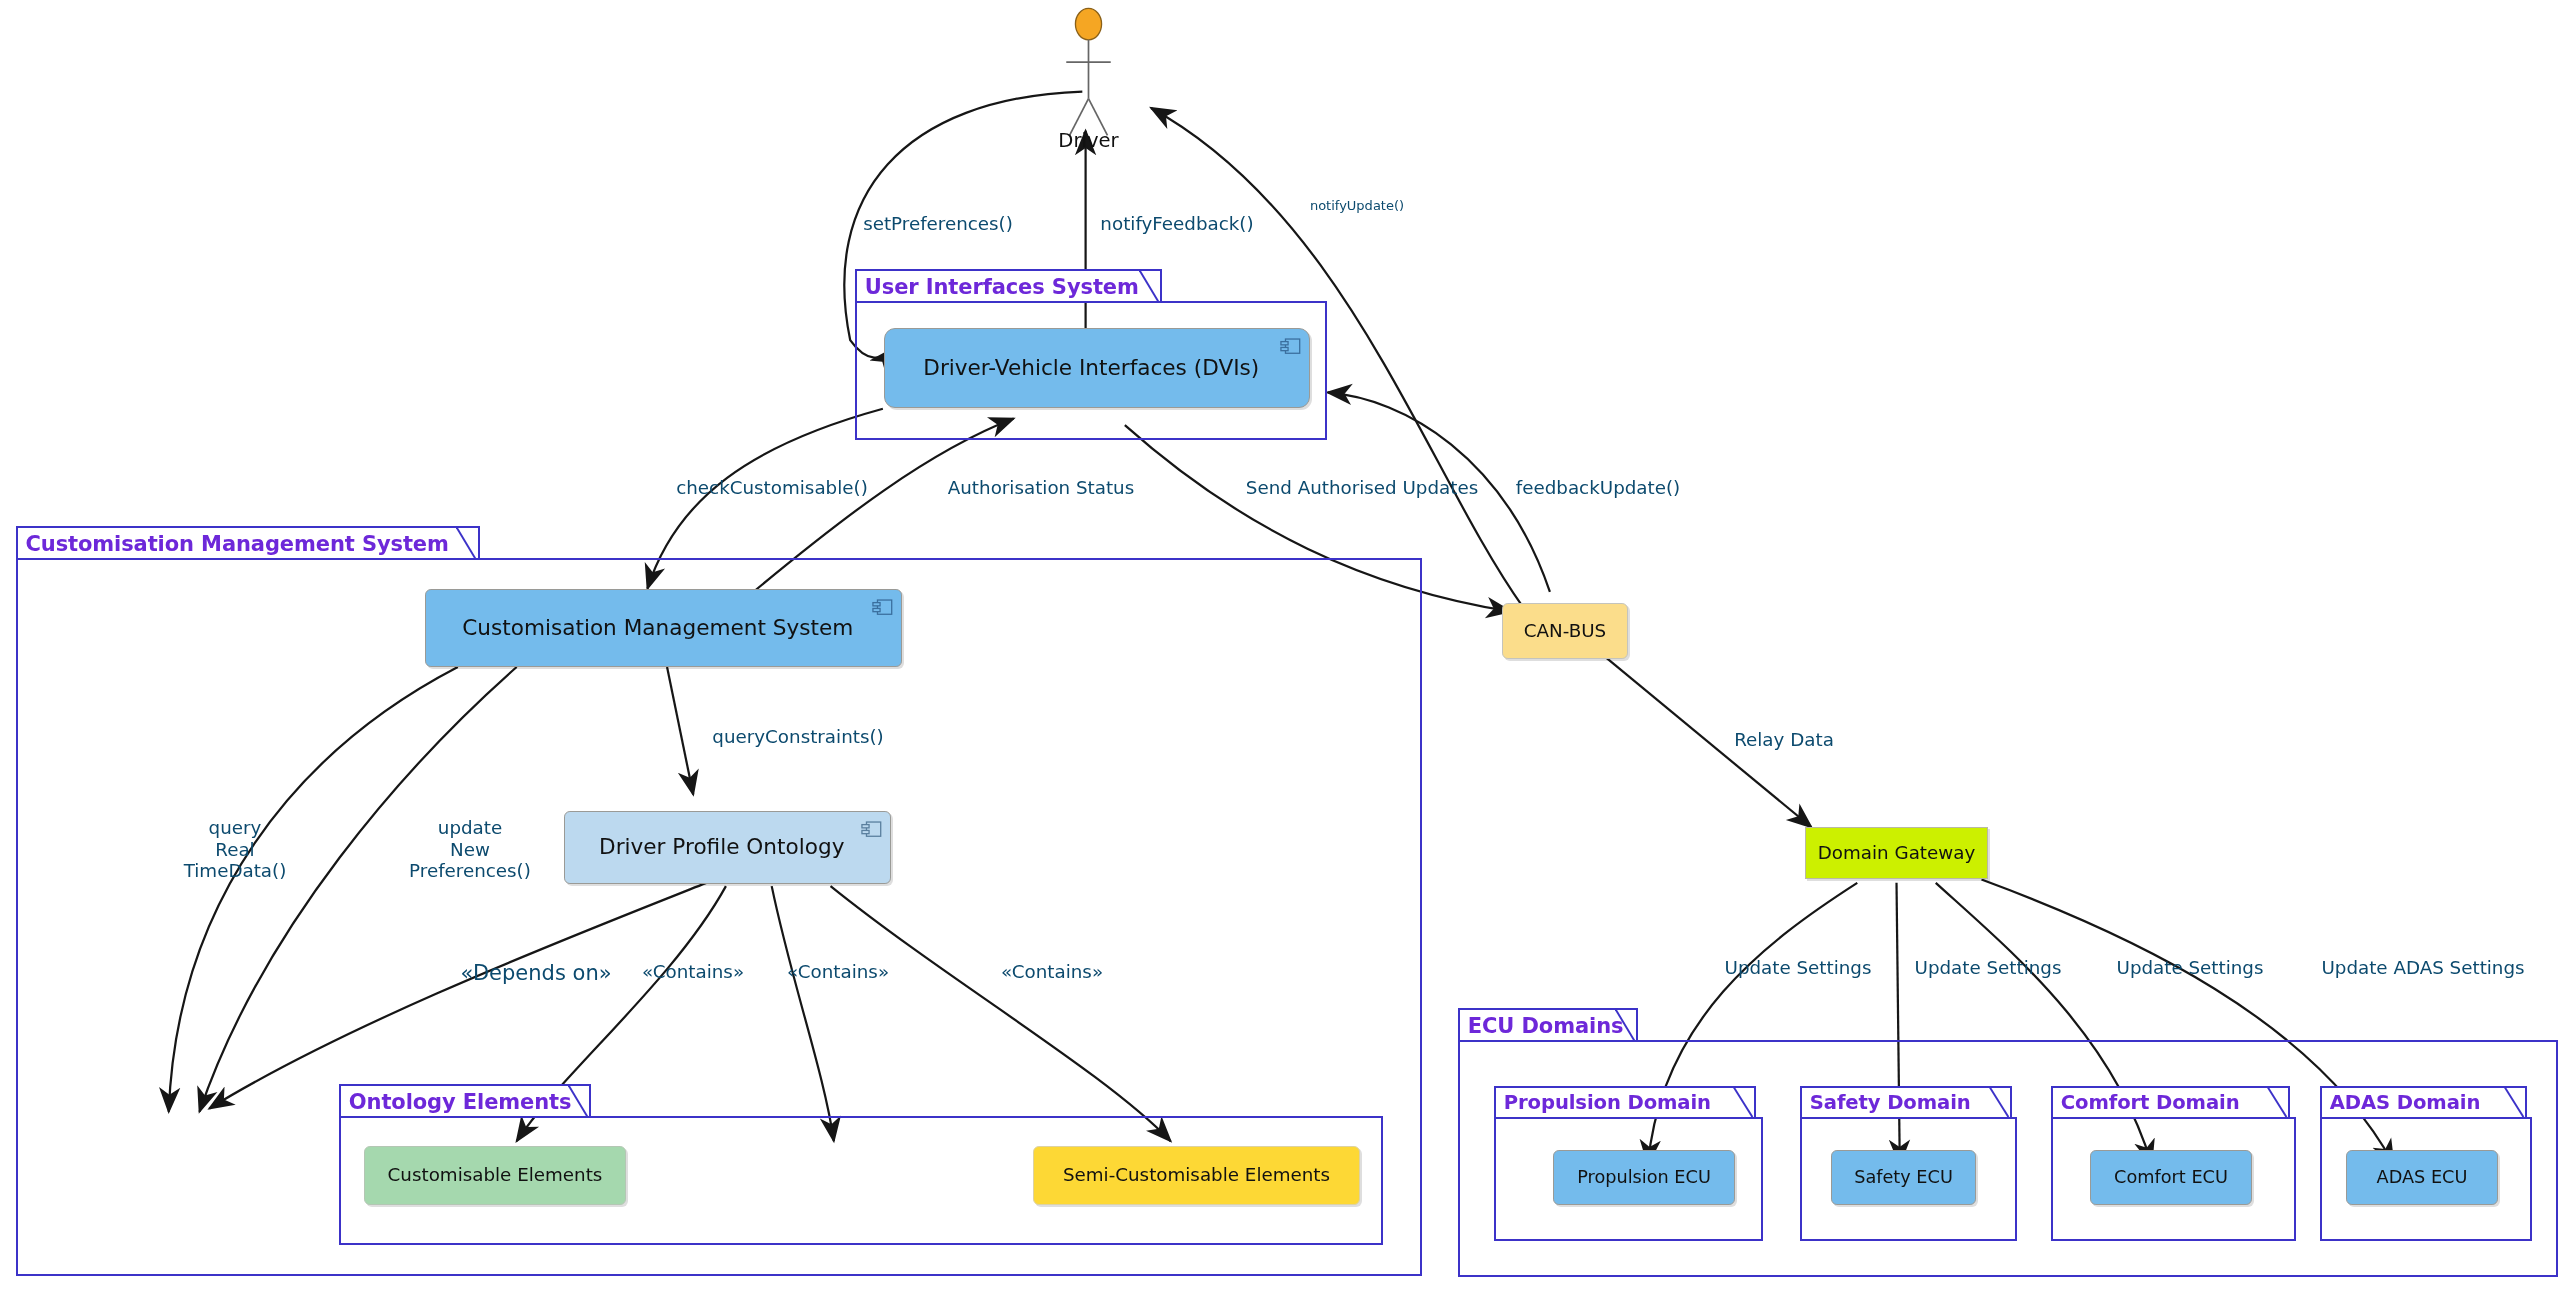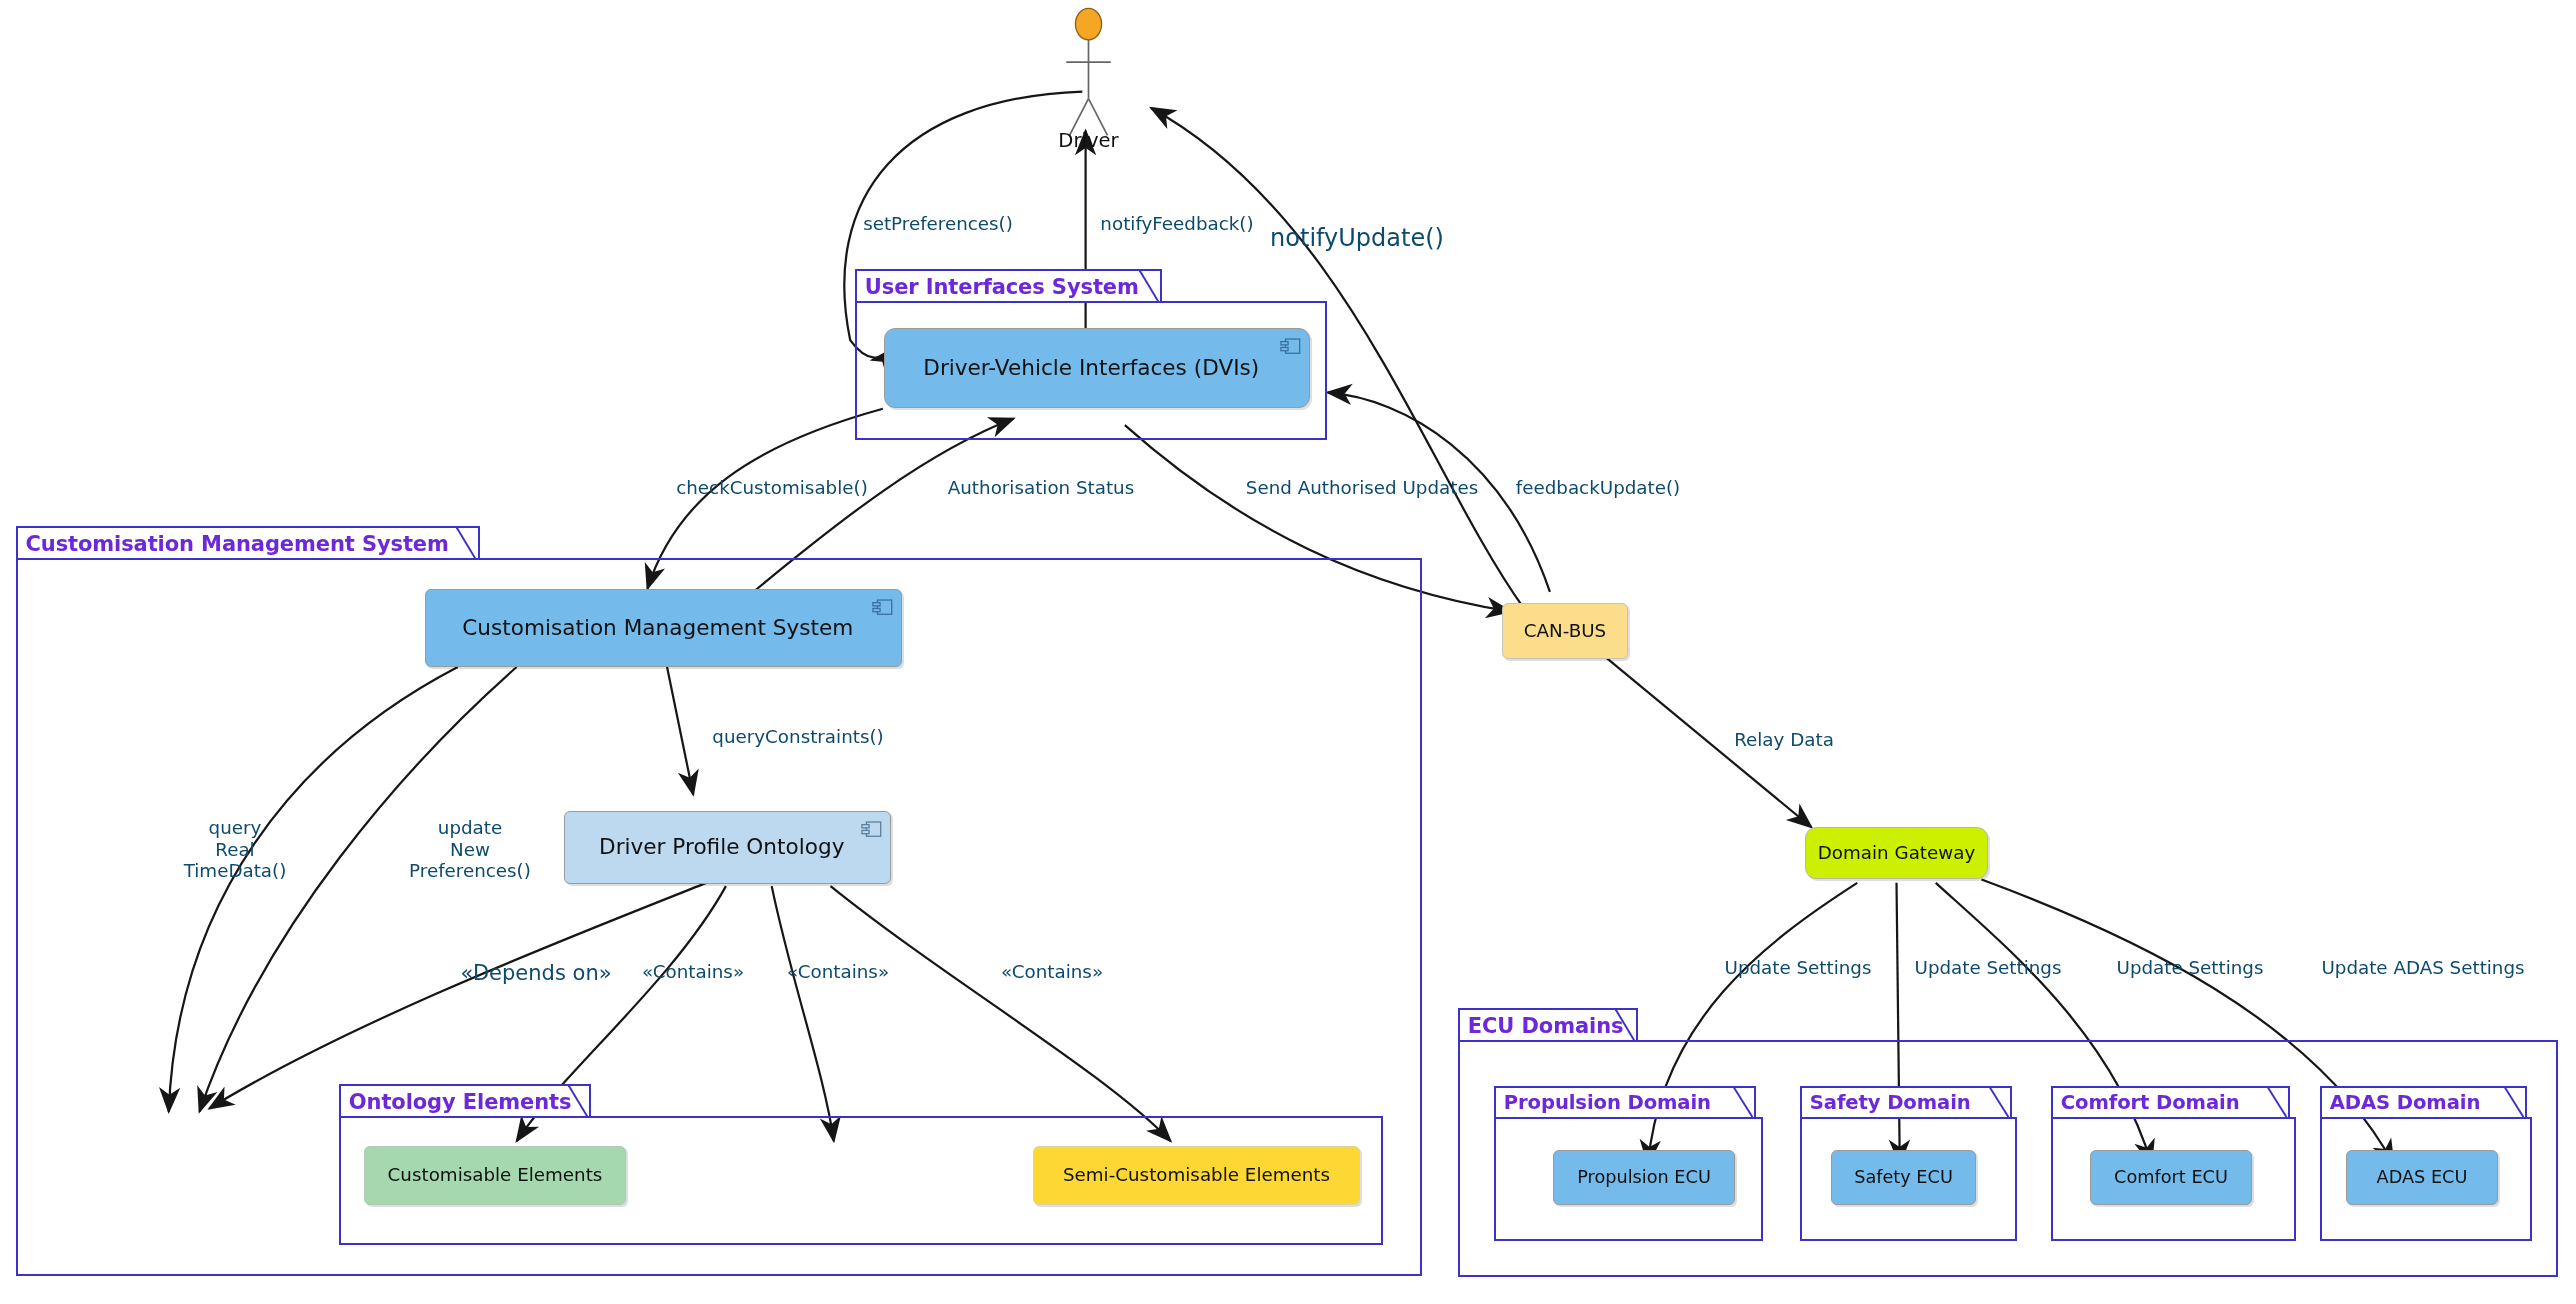--- a/index.html
+++ b/index.html
@@ -22,21 +22,21 @@
   .comp .label{padding:0 22px 0 10.5px;line-height:1.12;}
   .comp-icon{position:absolute;right:7.8px;top:7.8px;width:22px;height:18.3px;}
 
   .c-blue{background:#74bbec;}
   .c-lightblue{background:#bcd9ef;}
   .c-orange{background:#fbc97f;border-color:#b99143;}
   .c-canbus{background:#fbdd8b;border-color:#c4c4bd;}
   .c-green{background:#a5d8ae;border-color:#b4c6b4;}
   .c-red{background:#ef5350;border-color:#d8c3bf;}
   .c-yellow{background:#fdd835;border-color:#ddd2a2;}
-  .c-lime{background:#ccf000;border-color:#b9b9a3;border-radius:11px;}
+  .c-lime{background:#ccf000;border-color:#b9b9a3;border-radius:0;}
 
   
   .actor{position:absolute;}
   .actor-name{position:absolute;text-align:center;white-space:nowrap;color:#111;}
 
   
   .elabel{position:absolute;color:#0c4a6e;white-space:pre;line-height:1.18;}
   .elabel.ctr{transform:translateX(-50%);text-align:center;}
 </style>
 </head>
@@ -98,21 +98,21 @@
       <line x1="65" y1="50" x2="65" y2="140" stroke="#666" stroke-width="2.6"></line>
       <line x1="31" y1="84" x2="99" y2="84" stroke="#666" stroke-width="2.6"></line>
       <line x1="65" y1="140" x2="36" y2="196" stroke="#666" stroke-width="2.6"></line>
       <line x1="65" y1="140" x2="94" y2="196" stroke="#666" stroke-width="2.6"></line>
     </svg>
   </div>
   <div class="actor-name" style="left:1046px;top:129px;width:85px;font-size:19.6px;">Driver</div>
 
   <div class="elabel ctr" style="left:938px;top:213px;font-size:18.3px;">setPreferences()</div>
   <div class="elabel ctr" style="left:1177px;top:213px;font-size:18.3px;">notifyFeedback()</div>
-  <div class="elabel ctr" style="left:1357px;top:224px;font-size:24px;">notifyUpdate()</div>
+  <div class="elabel ctr" style="left:1357px;top:198px;font-size:13px;">notifyUpdate()</div>
 
   <div class="pkg-tab" style="left:855px;top:269px;width:307px;height:33px;">
     <span class="pkg-title" style="font-size:21px;">User Interfaces System</span>
     <span class="slant">
       <svg width="22" height="35" viewBox="0 0 34 53">
           <path d="M0,0 L30,50" stroke="#3c32c8" stroke-width="3" fill="none"></path>
         </svg>
     </span>
   </div>
   <div class="pkg" style="left:855px;top:301px;width:472px;height:139px;"></div>

